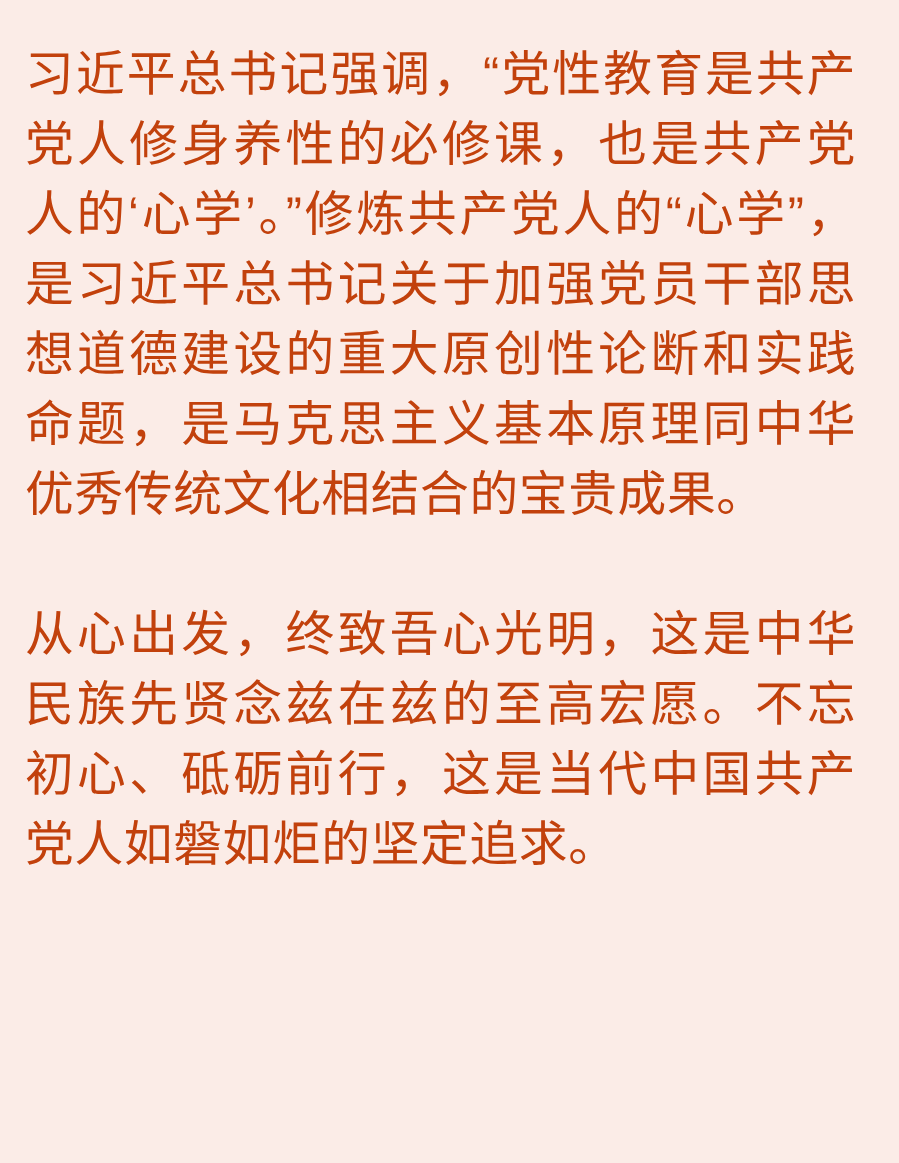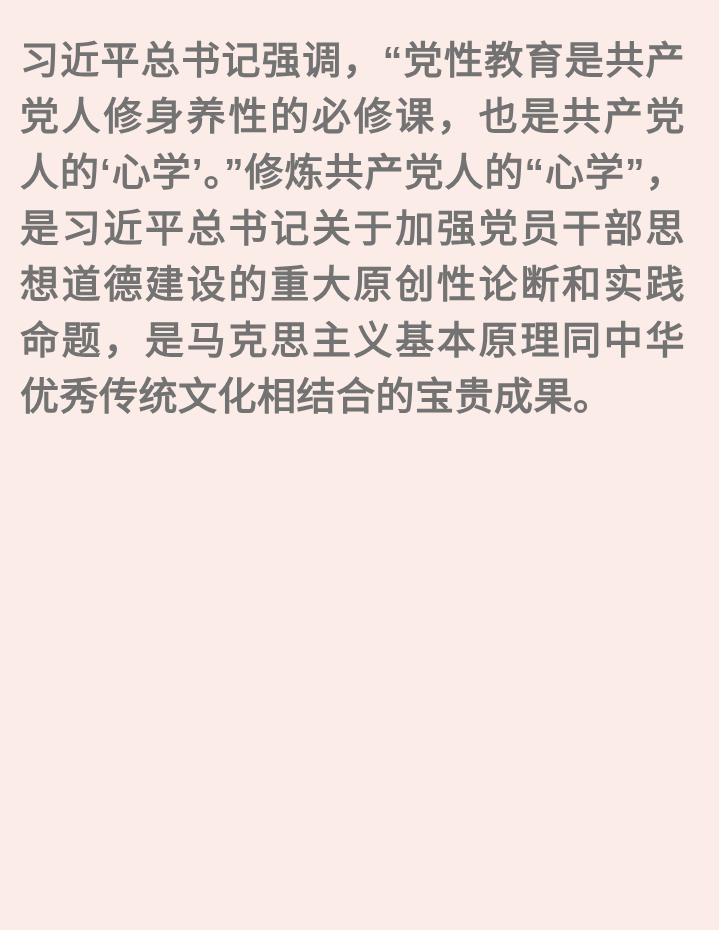--- a/index.html
+++ b/index.html
@@ -15,29 +15,30 @@
   }
   .article {
     box-sizing: border-box;
     width: 719px;
     padding: 33px 22px 0 20px;
   }
   .para {
     margin: 0 12px 56px 0;
     font-size: 39px;
     line-height: 56px;
-    font-weight: 700;
-    color: #737373;
+    font-weight: 400;
+    color: #c2410c;
     text-align: justify;
     text-justify: inter-character;
     letter-spacing: 0.5px;
     word-break: break-all;
   }
   .para:last-child {
     margin-bottom: 0;
   }
 </style>
 </head>
 <body>
 
 <main class="article">
   <p class="para">习近平总书记强调，“党性教育是共产党人修身养性的必修课，也是共产党人的‘心学’。”修炼共产党人的“心学”，是习近平总书记关于加强党员干部思想道德建设的重大原创性论断和实践命题，是马克思主义基本原理同中华优秀传统文化相结合的宝贵成果。</p>
+  <p class="para">从心出发，终致吾心光明，这是中华民族先贤念兹在兹的至高宏愿。不忘初心、砥砺前行，这是当代中国共产党人如磐如炬的坚定追求。</p>
 </main>
 
 </body></html>

